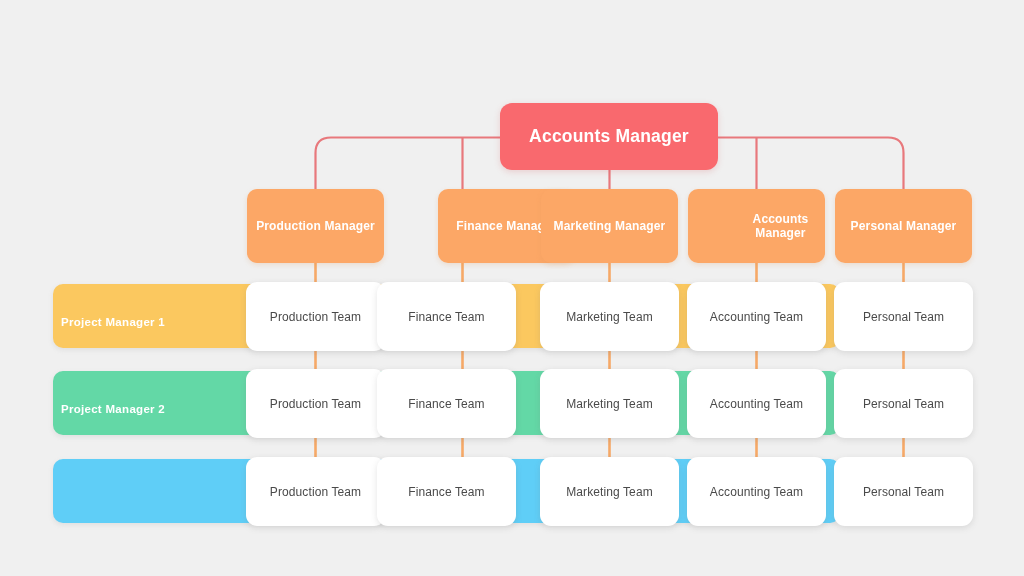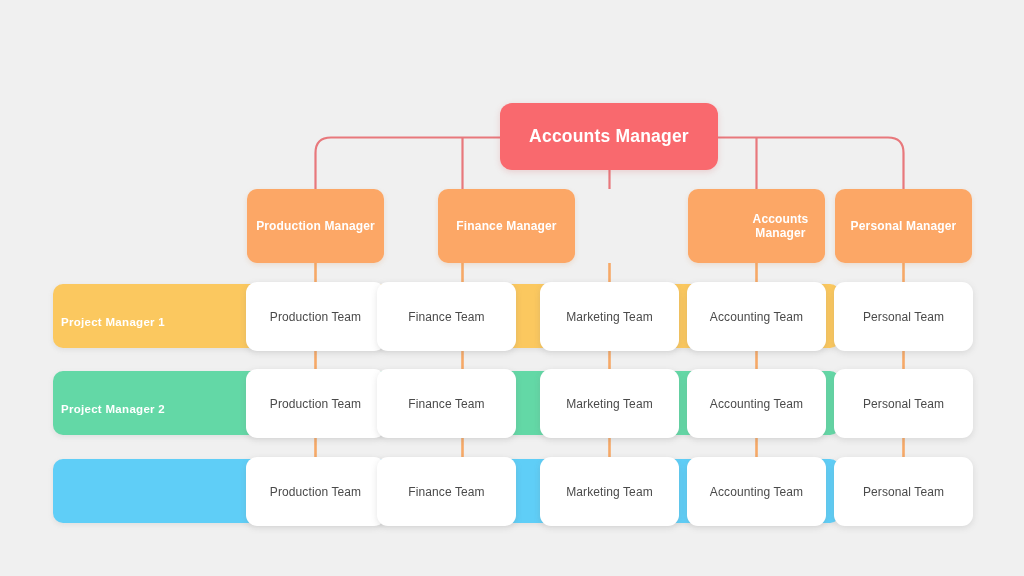--- a/index.html
+++ b/index.html
@@ -188,20 +188,21 @@
     <line x1="462.5" y1="438" x2="462.5" y2="459" stroke="#F6A967" stroke-width="2.6"></line>
     <line x1="609.5" y1="438" x2="609.5" y2="459" stroke="#F6A967" stroke-width="2.6"></line>
     <line x1="756.5" y1="438" x2="756.5" y2="459" stroke="#F6A967" stroke-width="2.6"></line>
     <line x1="903.5" y1="438" x2="903.5" y2="459" stroke="#F6A967" stroke-width="2.6"></line>
   </svg>
 
   <div class="node gm">Accounts Manager</div>
 
   <div class="node mgr mgr-0">Production Manager</div>
   <div class="node mgr mgr-1">Finance Manager</div>
+  <div class="node mgr mgr-2">Marketing Manager</div>
   <div class="node mgr mgr-3">Accounts Manager</div>
   <div class="node mgr mgr-4">Personal Manager</div>
 
   <div class="row row-0">
     <div class="pm-bar"></div>
     <div class="pm-label">Project Manager  1</div>
     <div class="team-card tc-0">Production Team</div>
     <div class="team-card tc-1">Finance Team</div>
     <div class="team-card tc-2">Marketing Team</div>
     <div class="team-card tc-3">Accounting Team</div>

